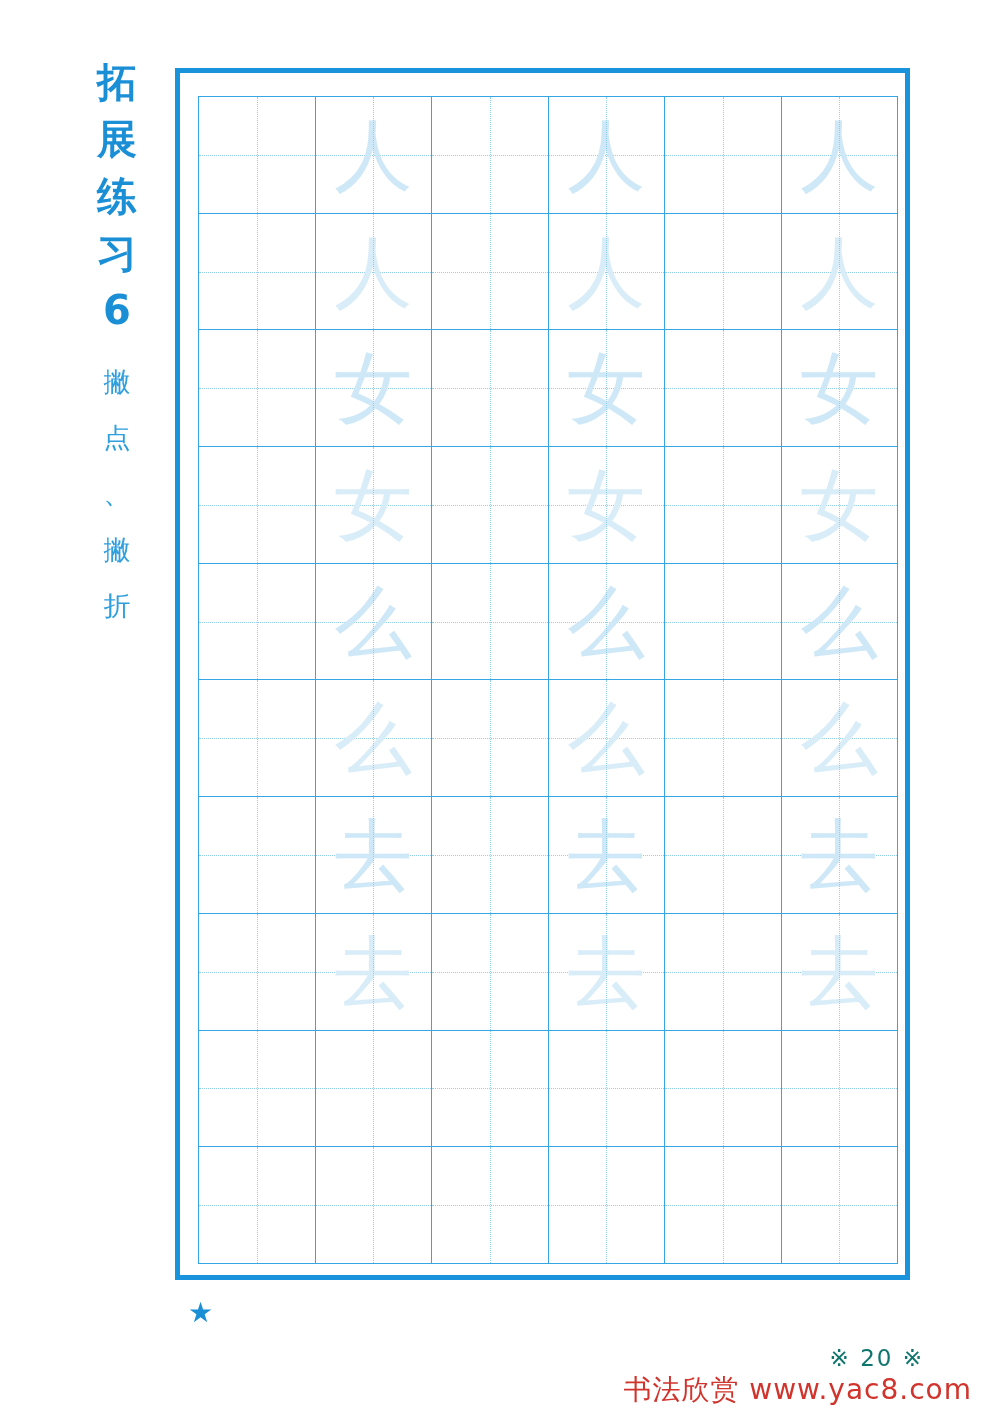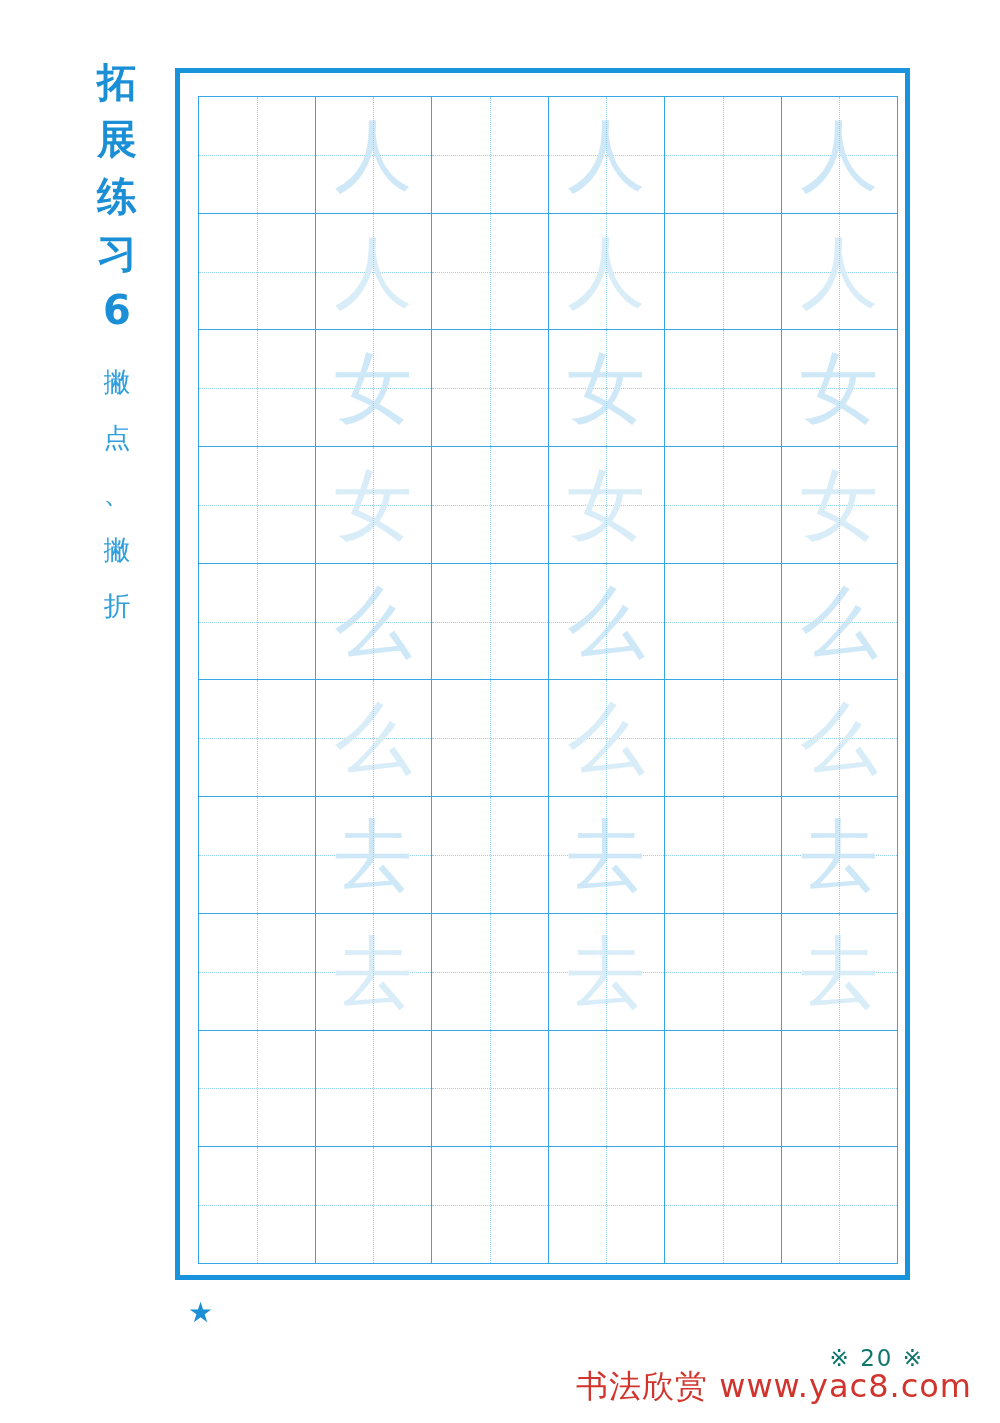--- a/index.html
+++ b/index.html
@@ -144,21 +144,21 @@
     font-size: 23px;
     color: #0f766e;
     letter-spacing: 2px;
   }
 
   .watermark {
     position: absolute;
     right: 28px;
     bottom: 14px;
     font-family: "DejaVu Sans", sans-serif;
-    font-size: 32px;
+    font-size: 28px;
     color: #d0342c;
     letter-spacing: 1px;
   }
 </style>
 </head>
 <body>
 
 <div class="title-col">
   <div class="title-main">
     <span>拓</span>

